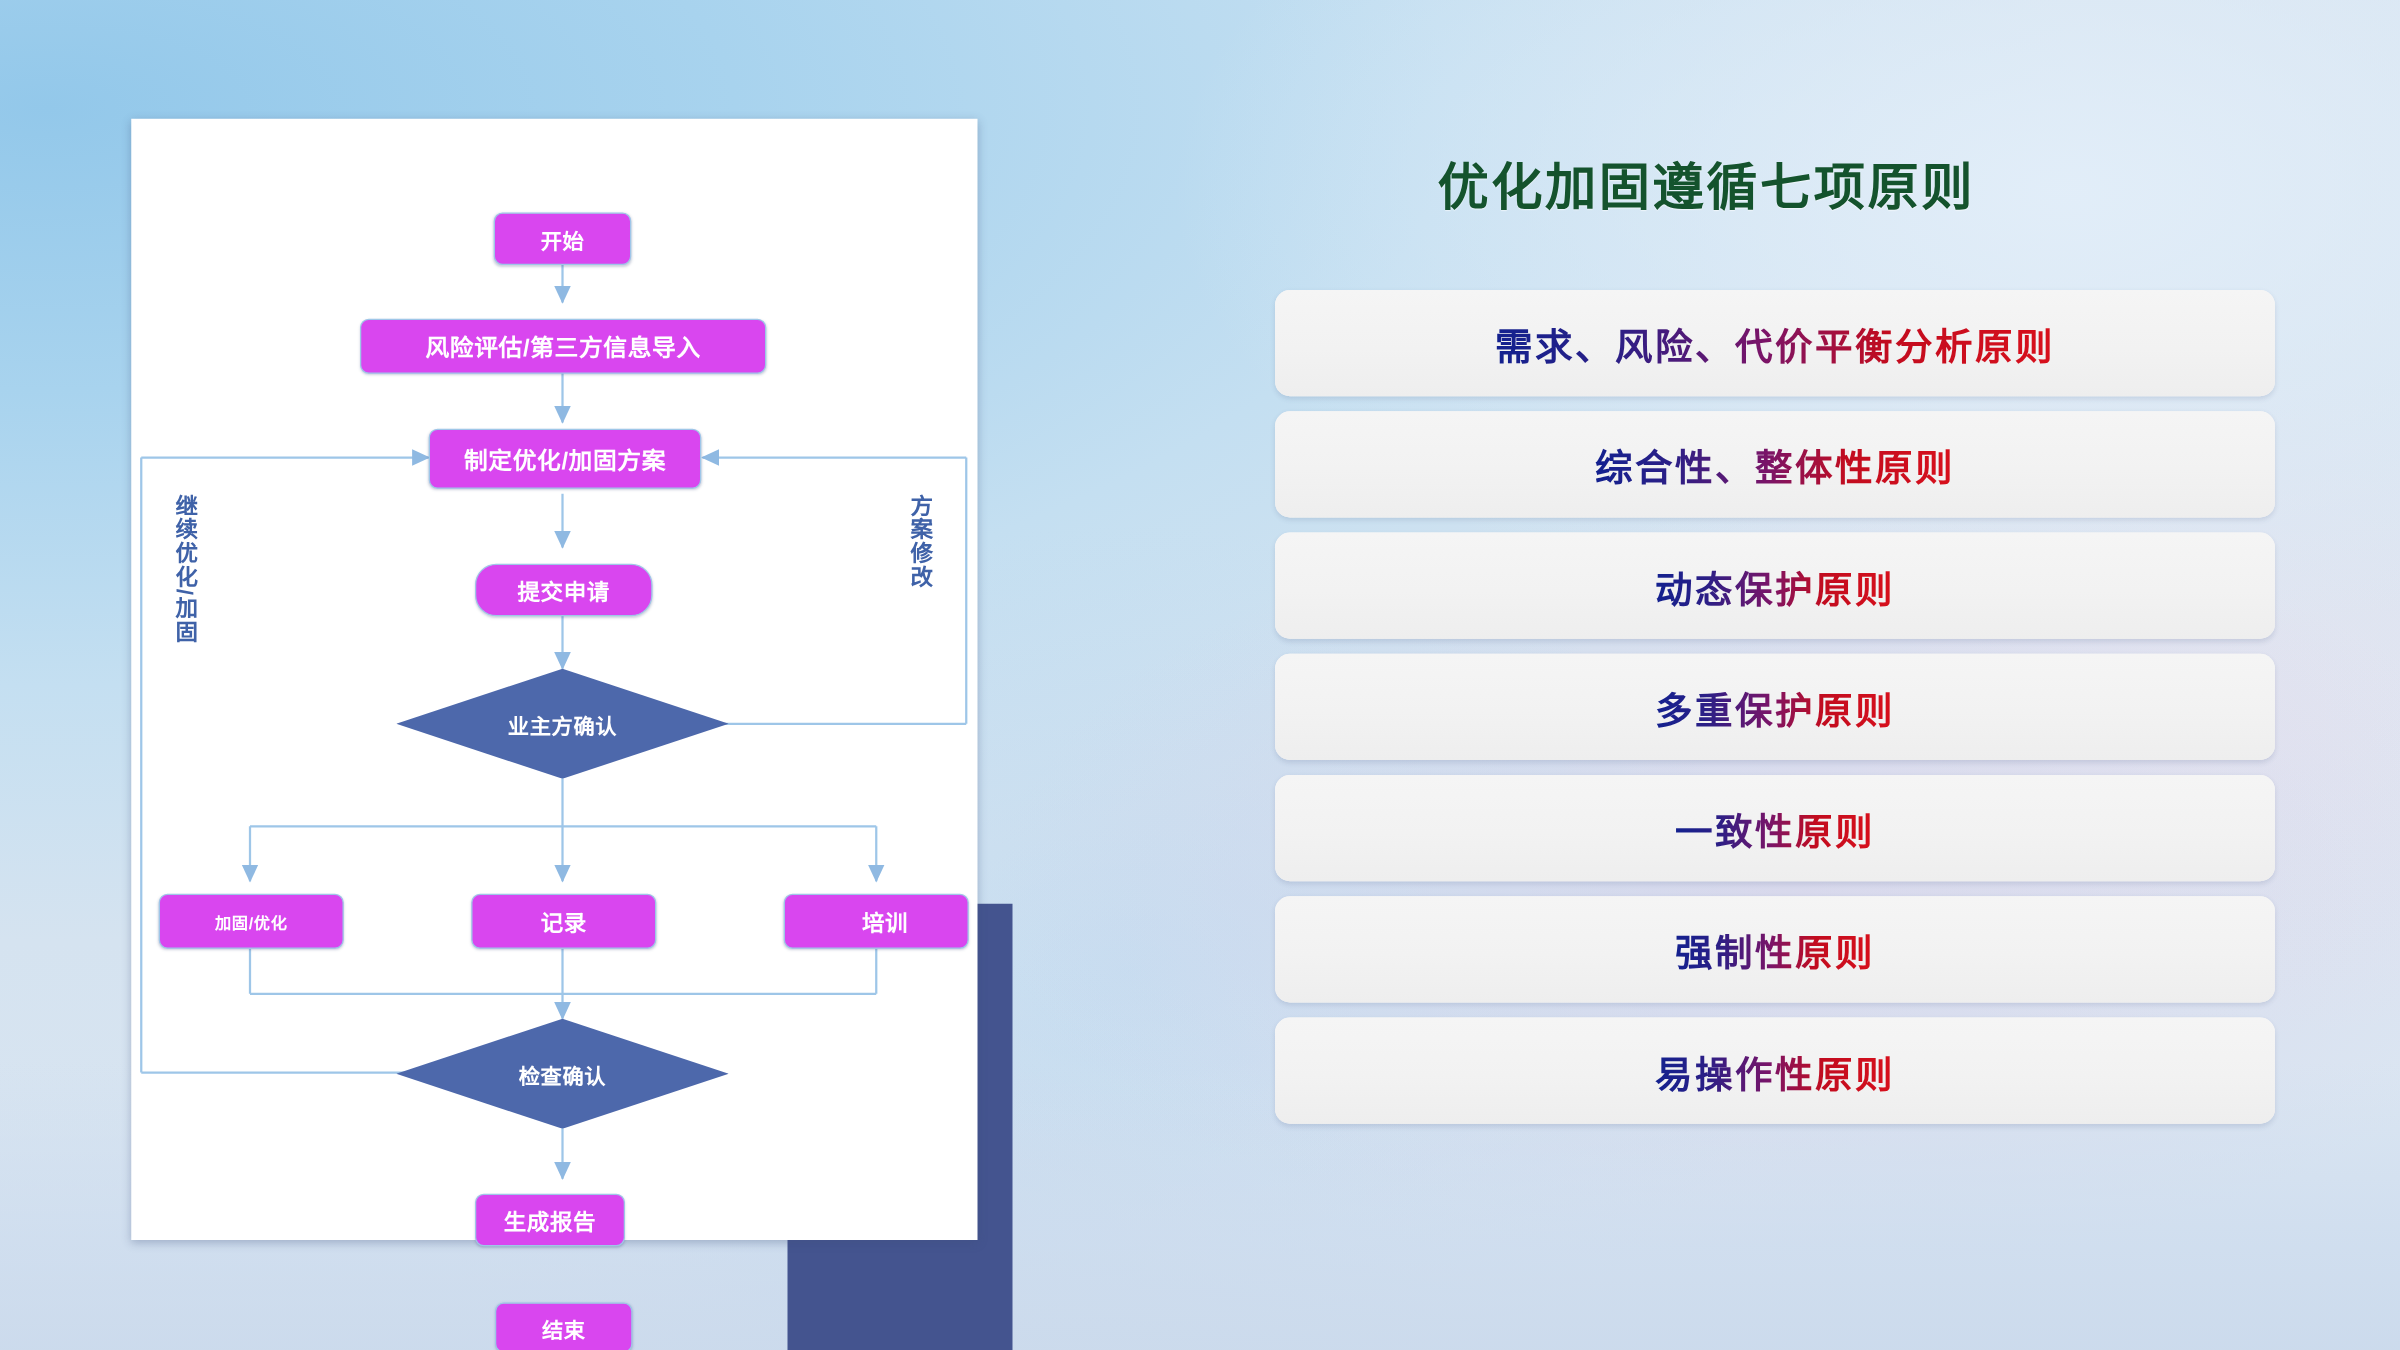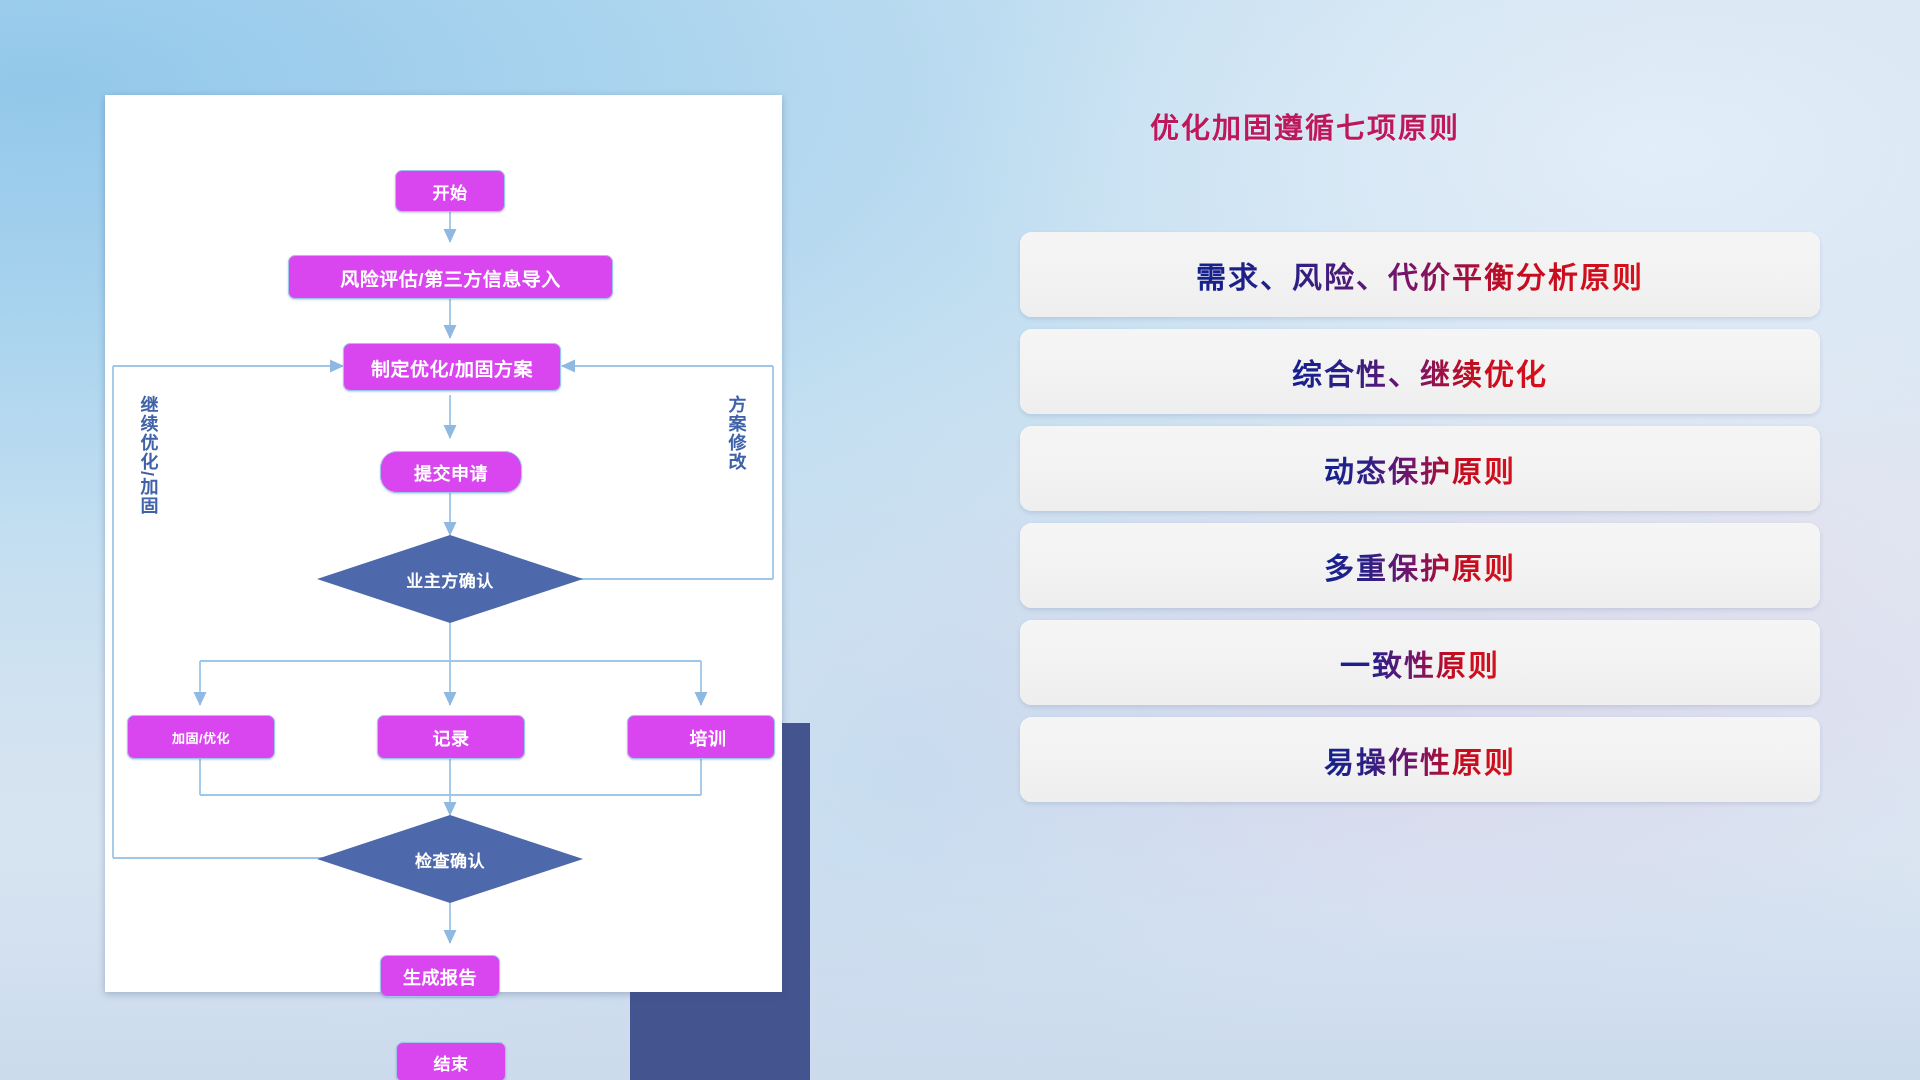--- a/index.html
+++ b/index.html
@@ -83,23 +83,23 @@
     font-weight:bold;
     font-size:18px;
     line-height:1.08;
     letter-spacing:1px;
     white-space:nowrap;
   }
 
   
   #right-panel { position:absolute; left:1020px; top:96px; width:820px; height:920px; }
   #panel-title {
-    position:absolute; left:130px; top:8px;
-    font-size:29px; font-weight:bold;
-    color:#be185d;
+    position:absolute; left:130px; top:20px;
+    font-size:41px; font-weight:bold;
+    color:#14532d;
     letter-spacing:2px;
     text-shadow:0 1px 1px rgba(255,255,255,.6);
     white-space:nowrap;
   }
   #cards { position:absolute; left:0; top:136px; width:800px; }
   .p-card {
     position:relative;
     height:85px;
     margin-bottom:12px;
     border-radius:12px;
@@ -251,21 +251,21 @@
   <div id="cards">
 
     <div class="p-card">
       <div class="p-card-inner">
         <span class="p-text">需求、风险、代价平衡分析原则</span>
       </div>
     </div>
 
     <div class="p-card">
       <div class="p-card-inner">
-        <span class="p-text">综合性、继续优化</span>
+        <span class="p-text">综合性、整体性原则</span>
       </div>
     </div>
 
     <div class="p-card">
       <div class="p-card-inner">
         <span class="p-text">动态保护原则</span>
       </div>
     </div>
 
     <div class="p-card">
@@ -273,20 +273,25 @@
         <span class="p-text">多重保护原则</span>
       </div>
     </div>
 
     <div class="p-card">
       <div class="p-card-inner">
         <span class="p-text">一致性原则</span>
       </div>
     </div>
 
+    <div class="p-card">
+      <div class="p-card-inner">
+        <span class="p-text">强制性原则</span>
+      </div>
+    </div>
 
     <div class="p-card">
       <div class="p-card-inner">
         <span class="p-text">易操作性原则</span>
       </div>
     </div>
 
   </div>
 </div>
 

